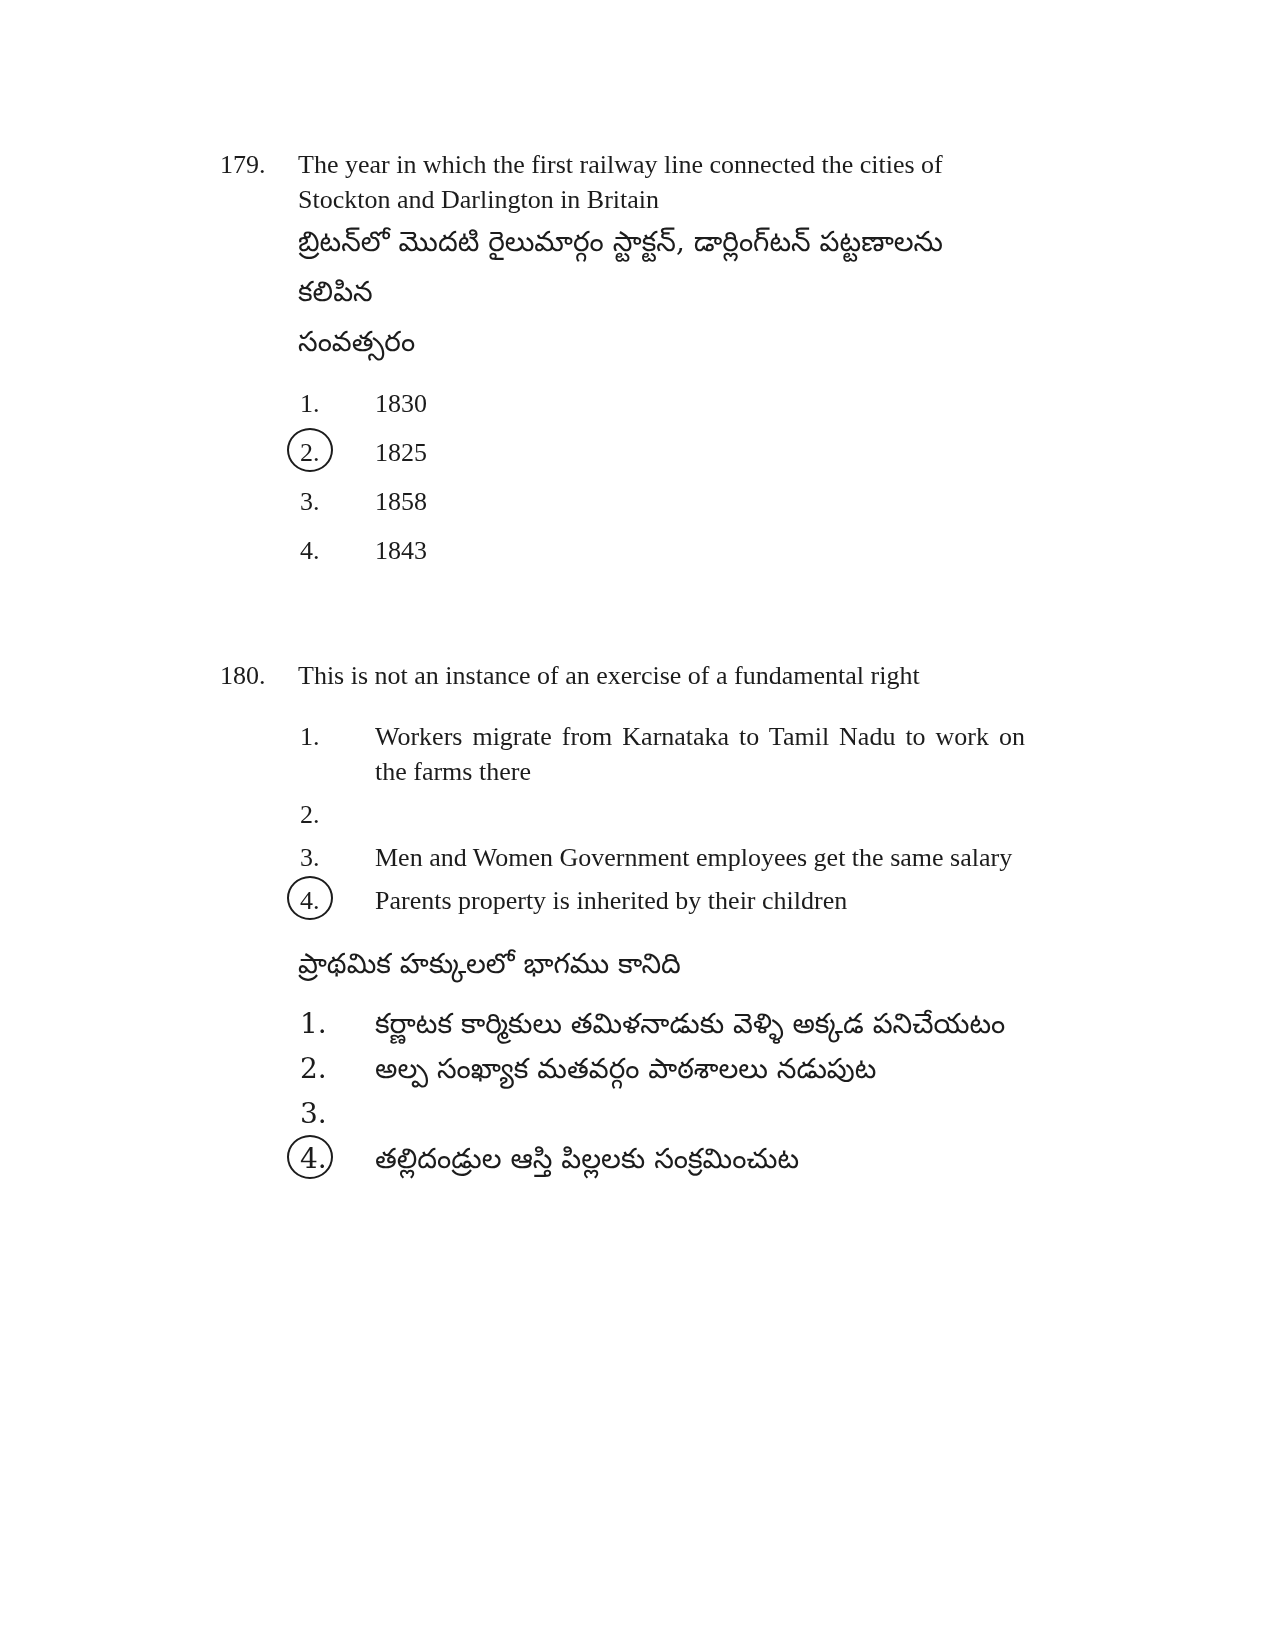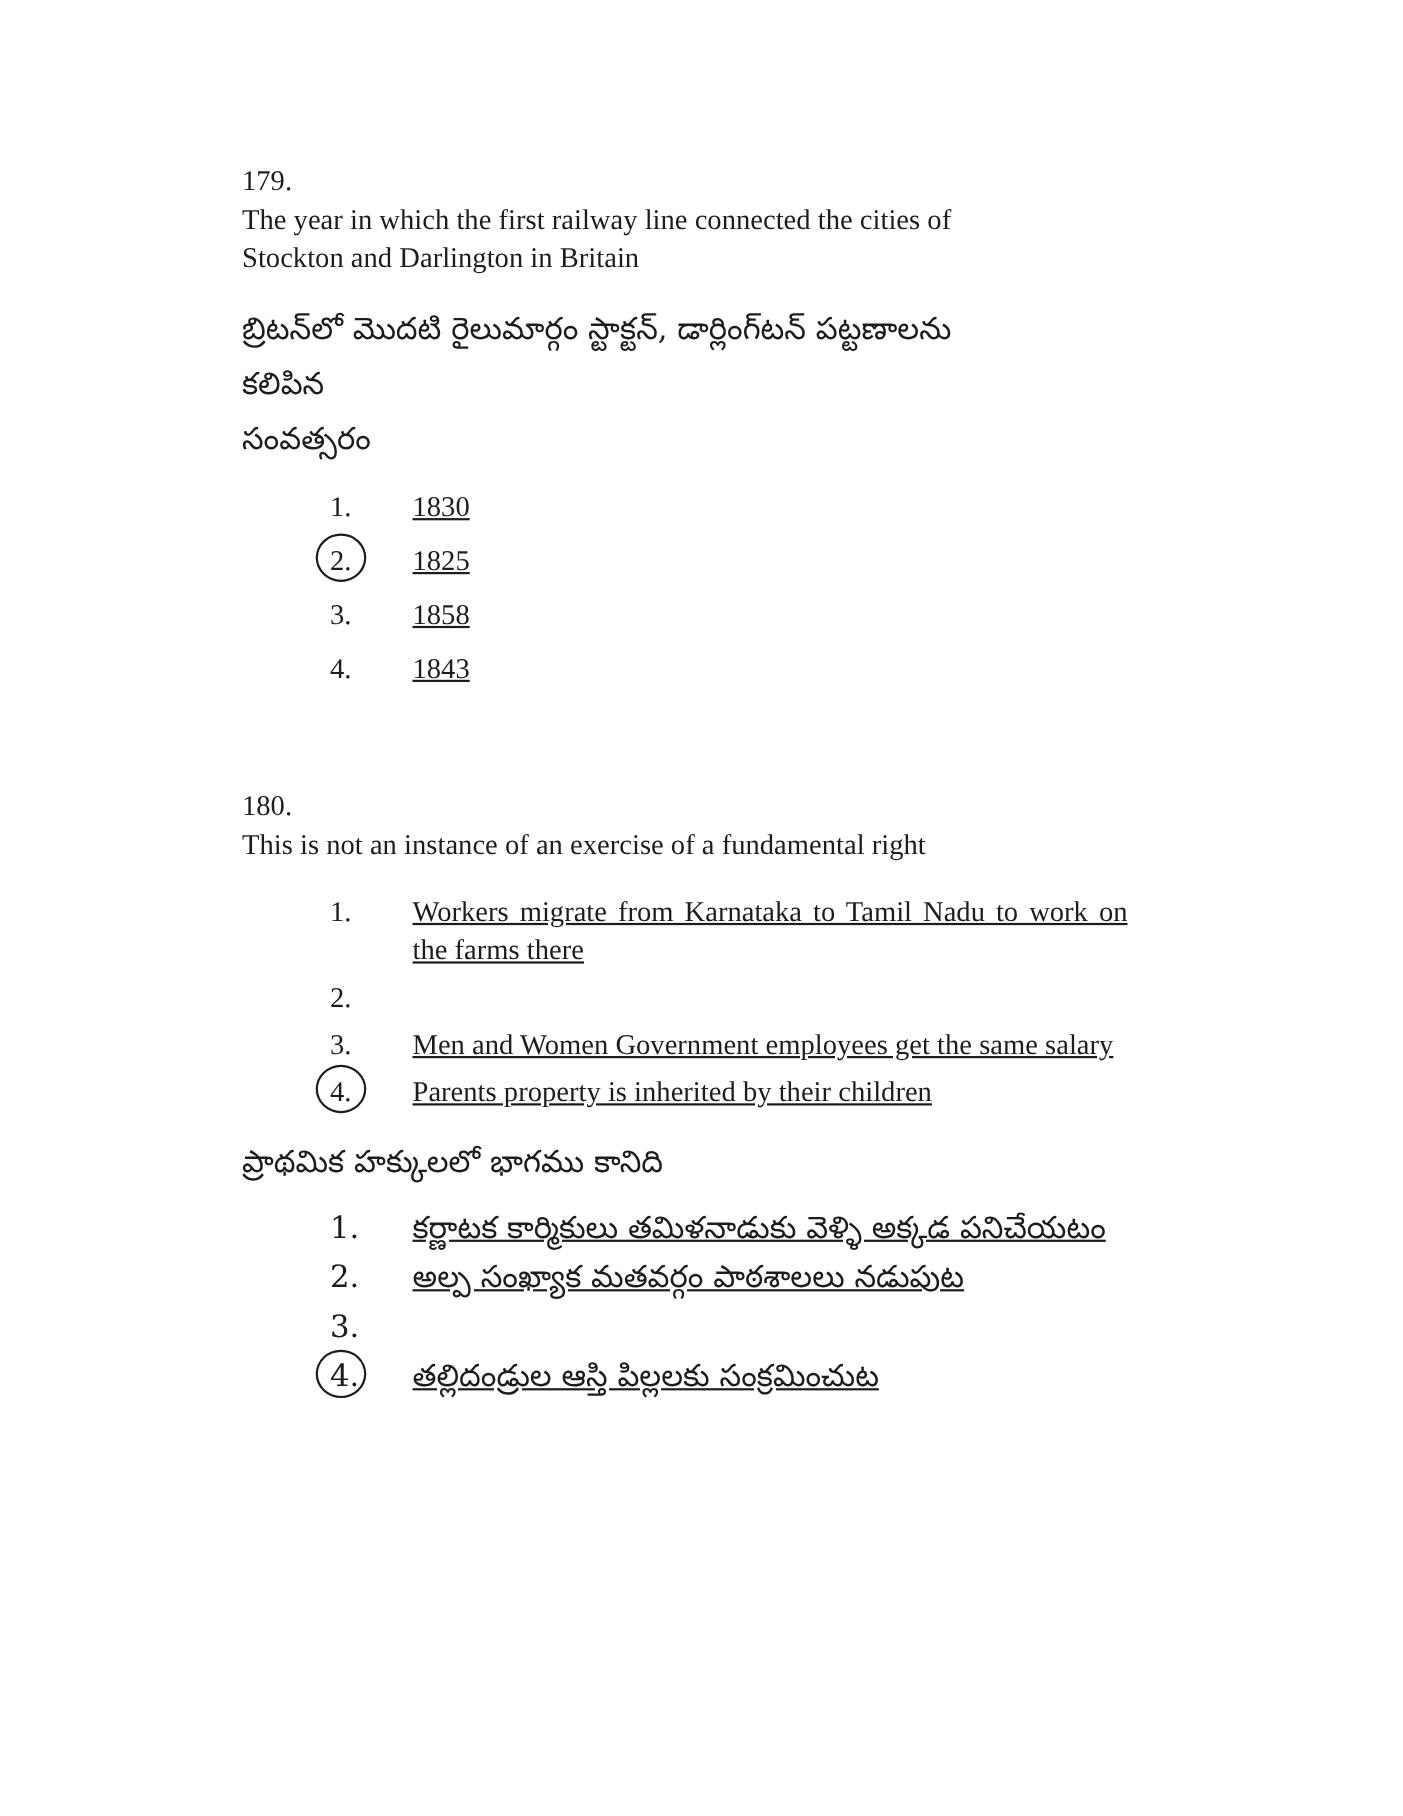--- a/index.html
+++ b/index.html
@@ -23,31 +23,29 @@
     line-height: 35px;
   }
   .te-text {
     font-family: "DejaVu Serif", serif;
     font-size: 28px;
     line-height: 50px;
   }
   .q-header {
     display: flex;
     align-items: flex-start;
-    flex-direction: column;
   }
   .q-num {
     width: 78px;
     flex: none;
   }
   .q-text {
     max-width: 700px;
   }
   .te-question {
-    margin-top: 22px;
   }
   .options {
     margin-top: 19px;
   }
   .opt-row {
     display: flex;
     align-items: flex-start;
     margin-left: 80px;
     margin-bottom: 14px;
   }
@@ -63,21 +61,20 @@
     top: -7px;
     width: 46px;
     height: 44px;
     border: 2.5px solid #1c1c1c;
     border-radius: 50%;
     box-sizing: border-box;
   }
   .opt-text {
     max-width: 650px;
     text-align: justify;
-    text-decoration: underline;
   }
   
   .question-180 {
     margin-top: 90px;
   }
   .question-180 .options.en-options {
     margin-top: 26px;
   }
   .question-180 .options.en-options .opt-row {
     margin-bottom: 8px;

